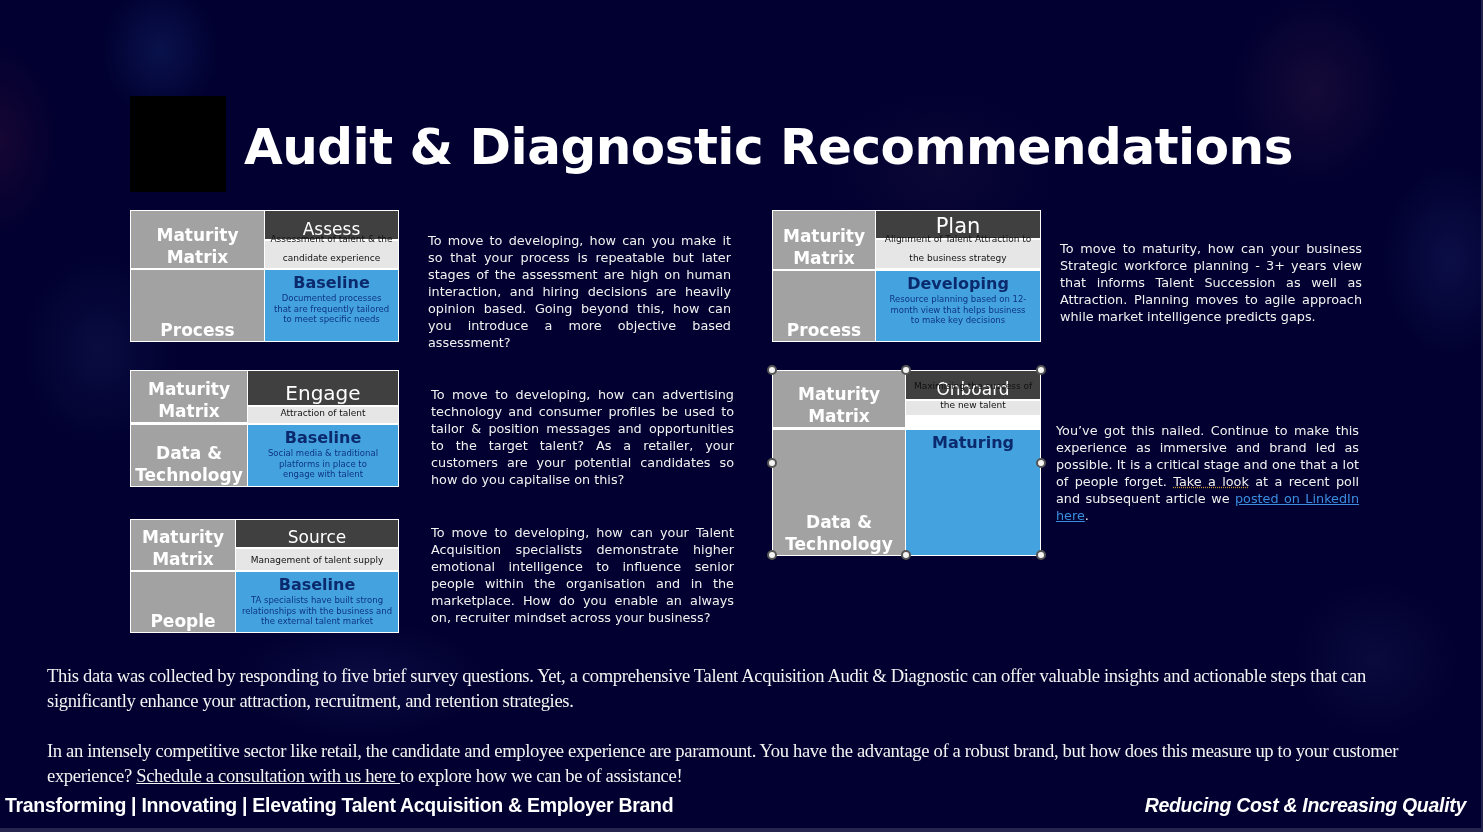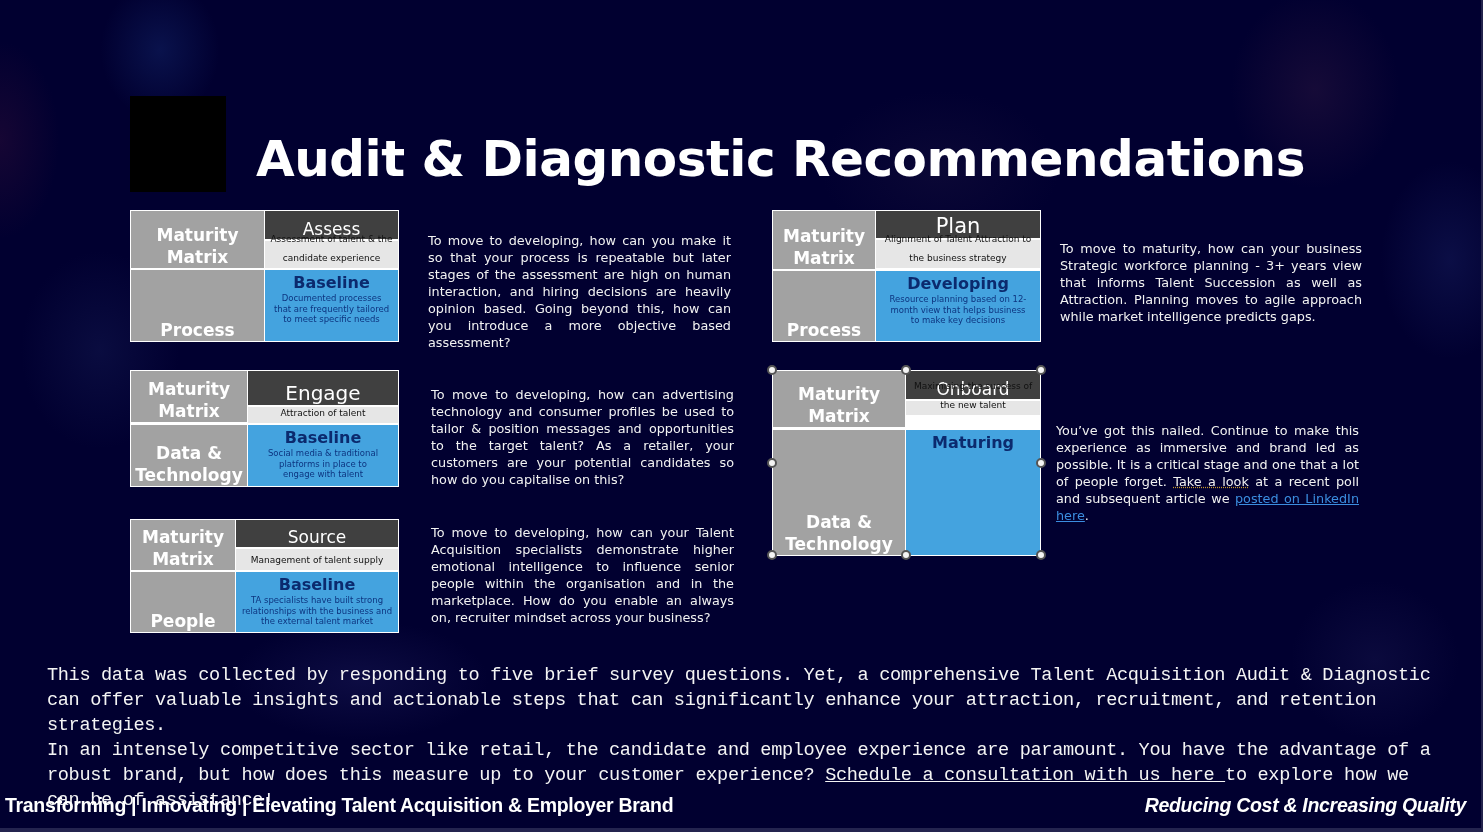--- a/index.html
+++ b/index.html
@@ -14,21 +14,21 @@
   .g2 { left: 1230px; top: -10px; width: 170px; height: 200px; background: radial-gradient(ellipse, rgba(60,30,70,0.35), transparent 70%); }
   .g3 { left: -60px; top: 40px; width: 120px; height: 200px; background: radial-gradient(ellipse, rgba(70,20,60,0.3), transparent 70%); }
   .g4 { left: 1380px; top: 160px; width: 140px; height: 200px; background: radial-gradient(ellipse, rgba(30,40,110,0.35), transparent 70%); }
   .g5 { left: 230px; top: 620px; width: 260px; height: 120px; background: radial-gradient(ellipse, rgba(40,40,110,0.3), transparent 70%); }
   .g6 { left: 820px; top: 90px; width: 240px; height: 160px; background: radial-gradient(ellipse, rgba(40,30,70,0.25), transparent 70%); }
   .g7 { left: 20px; top: 250px; width: 160px; height: 200px; background: radial-gradient(ellipse, rgba(30,40,100,0.3), transparent 70%); }
   .g8 { left: 1290px; top: 580px; width: 170px; height: 160px; background: radial-gradient(ellipse, rgba(40,40,100,0.25), transparent 70%); }
 
   .logo-block { position: absolute; left: 130px; top: 96px; width: 96px; height: 96px; background: #000000; }
   .title {
-    position: absolute; left: 244px; top: 112px; margin: 12px;
+    position: absolute; left: 244px; top: 112px; margin: 0;
     font-family: "DejaVu Sans", sans-serif; font-weight: bold;
     font-size: 50px; line-height: 70px; letter-spacing: -0.5px; color: #ffffff;
     white-space: nowrap;
   }
 
   
   .matrix { position: absolute; background: #ffffff; }
   .cell { position: absolute; box-sizing: border-box; display: flex; flex-direction: column; align-items: center; justify-content: flex-end; text-align: center; }
   .cell-grey { background: #a2a2a2; color: #ffffff; font-weight: bold; font-size: 17px; line-height: 22px; }
   .cell-head { background: #404040; color: #ffffff; font-weight: normal; }
@@ -42,21 +42,21 @@
     text-align: justify; color: #f2f2f2;
   }
   .para a { color: #3b8de0; text-decoration: underline; }
   .sq { text-decoration: underline dotted #c99a2e; }
 
   
   .handle { position: absolute; width: 10px; height: 10px; border-radius: 50%; background: #f4f4f4; border: 2px solid #555; box-sizing: border-box; }
 
   .bottom-para {
     position: absolute; left: 47px; margin: 0; width: 1400px;
-    font-family: Liberation Mono, monospace; font-size: 18.6px; line-height: 25px; color: #f4f4f4;
+    font-family: Liberation Serif, serif; font-size: 18.6px; line-height: 25px; color: #f4f4f4;
     letter-spacing: -0.35px;
   }
   .bottom-para .link { text-decoration: underline; color: #f4f4f4; }
 
   .footer-left, .footer-right {
     position: absolute; top: 793px; margin: 0;
     font-family: "Liberation Sans", sans-serif; font-weight: bold; font-size: 19.5px; line-height: 25px;
     color: #ffffff; white-space: nowrap; letter-spacing: -0.3px;
   }
   .footer-left { left: 5px; }

